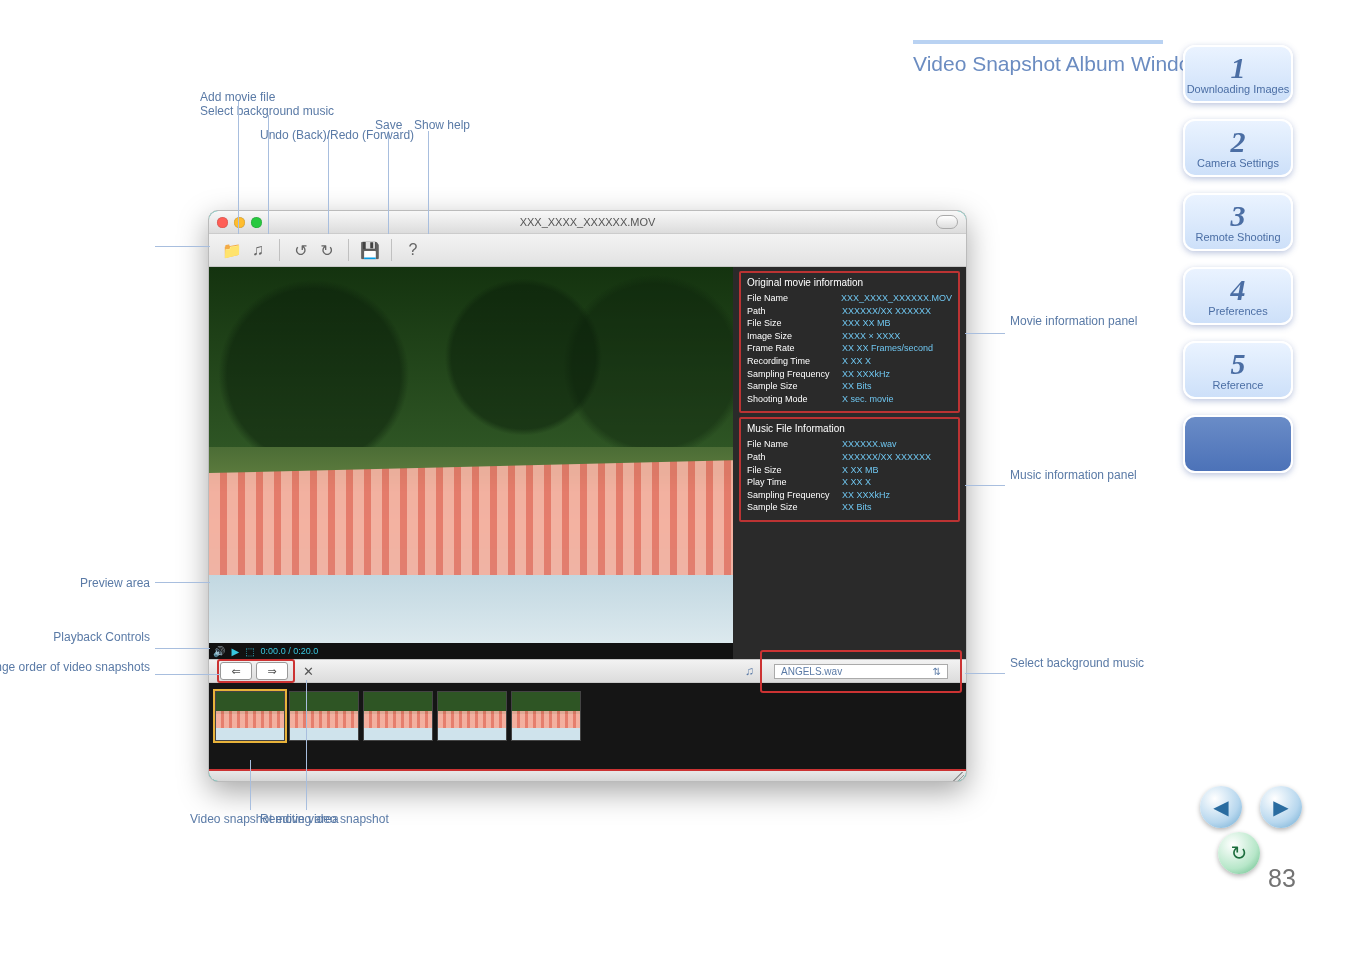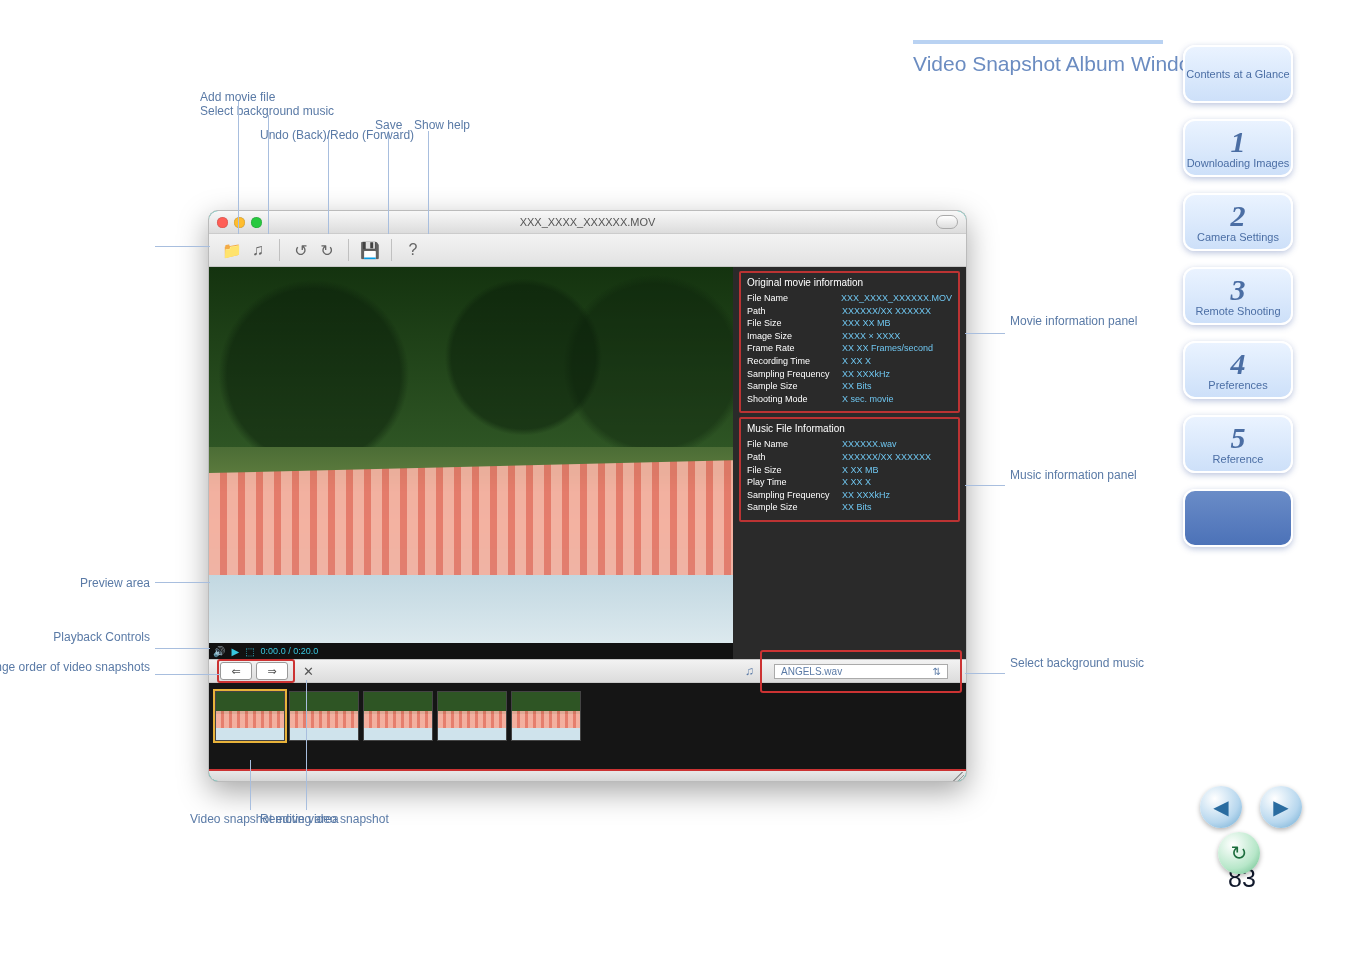--- a/index.html
+++ b/index.html
@@ -23,24 +23,24 @@
   .page-title {
     position: absolute;
     left: 913px;
     top: 52px;
     font-size: 21px;
     font-weight: 500;
     color: #6b8cc1;
   }
   .page-num {
     position: absolute;
-    left: 1228px;
+    left: 1268px;
     top: 864px;
     font-size: 25px;
-    color: #0f172a;
+    color: #737373;
   }
   
   .side-nav {
     position: absolute;
     left: 1183px;
     top: 45px;
     width: 110px;
   }
   .side-tab {
     width: 110px;
@@ -163,23 +163,20 @@
 </style>
 </head>
 <body>
 
 <div class="page-heading-rule"></div>
 <div class="page-title">Video Snapshot Album Window</div>
 <div class="page-num">83</div>
 
 <div class="side-nav">
   <div class="side-tab">
-      <span>Contents at a Glance</span>
-    </div>
-  <div class="side-tab">
       <span class="big">1</span>
       <span>Downloading Images</span>
     </div>
   <div class="side-tab">
       <span class="big">2</span>
       <span>Camera Settings</span>
     </div>
   <div class="side-tab">
       <span class="big">3</span>
       <span>Remote Shooting</span>

